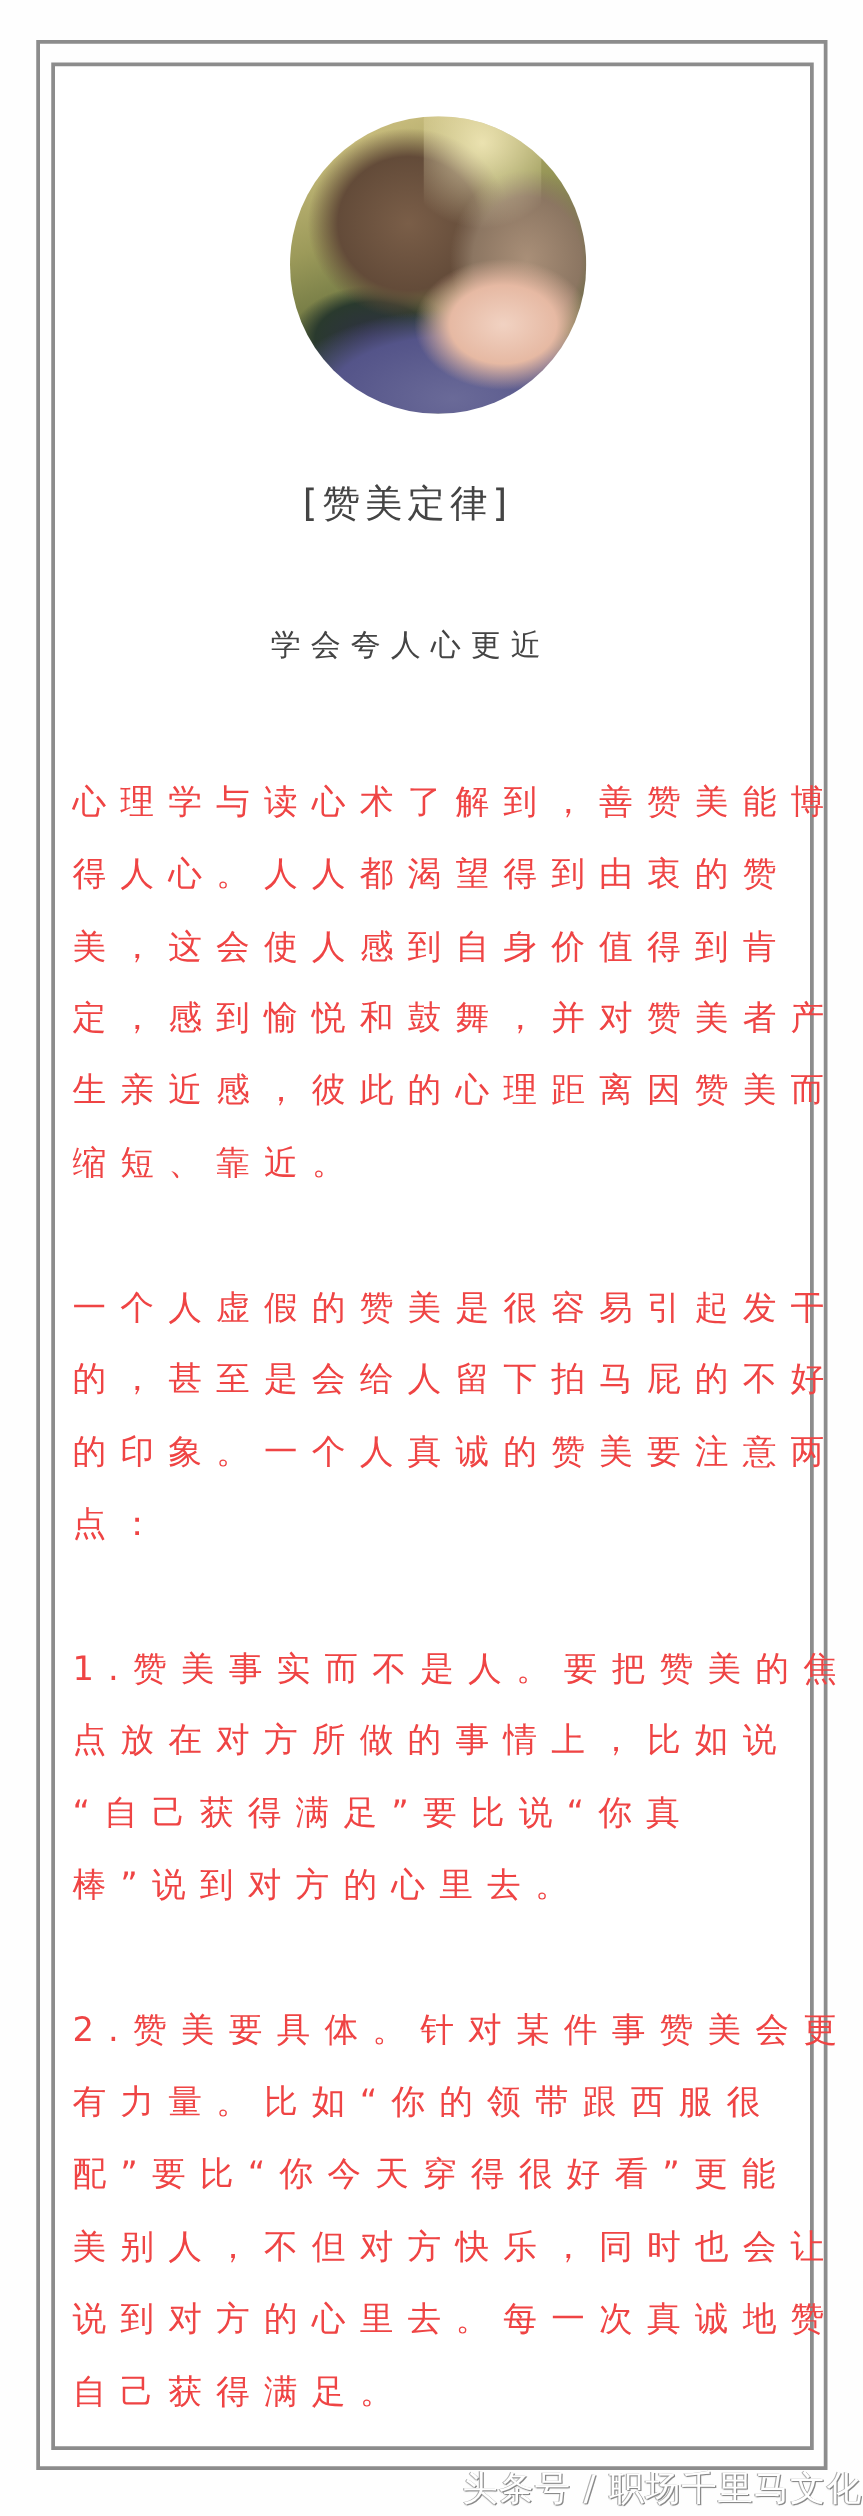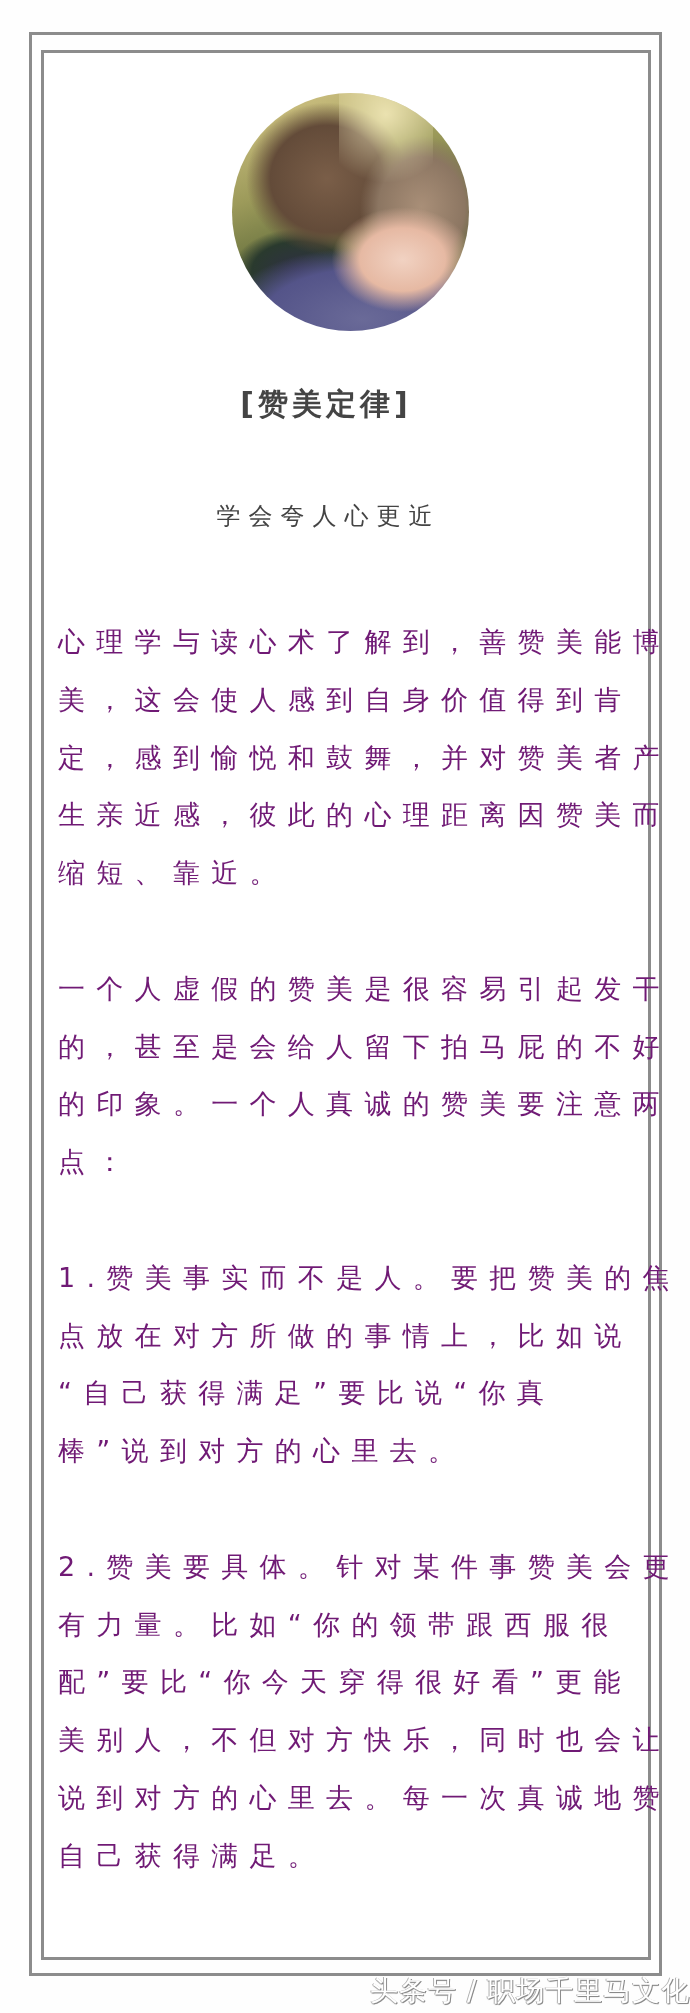--- a/index.html
+++ b/index.html
@@ -25,29 +25,29 @@
       radial-gradient(ellipse 60% 30% at 55% 95%, #6a6a98 0%, #545489 70%, rgba(0,0,0,0) 100%),
       radial-gradient(ellipse 28% 18% at 28% 75%, #2f2f46 0%, #2a3a2e 70%, rgba(0,0,0,0) 100%),
       linear-gradient(160deg, #d9c98a 0%, #9c9a5a 35%, #5f6b3a 60%, #4f5a33 100%);
   }
   .photo .glow {
     position:absolute; left:45%; top:0; width:40%; height:45%;
     background: radial-gradient(circle at 50% 20%, rgba(255,245,200,0.75), rgba(255,245,200,0) 70%);
   }
   .title {
     position:absolute; left:0; width:652px; top:386px; text-align:center;
-    font-size:30px; letter-spacing:4px; color:#444; line-height:36px;font-weight:bold;
+    font-size:30px; letter-spacing:4px; color:#444; line-height:36px;
   }
   .subtitle {
     position:absolute; left:0; width:657px; top:500px; text-align:center;
     font-size:24px; letter-spacing:8px; color:#444; line-height:32px;
   }
   .body-text {
     position:absolute; left:58px; top:613px; width:580px;
-    font-size:27px; line-height:57.8px; letter-spacing:11.3px; color:#701a75;
+    font-size:27px; line-height:57.8px; letter-spacing:11.3px; color:#ef4444;
   }
   .para { margin:0 0 57.8px 0; white-space:nowrap; }
   .line { display:block; height:57.8px; }
   .watermark {
     position:absolute; left:370px; top:1972px; font-size:28px; color:#ffffff;
     letter-spacing:1px; white-space:nowrap;
     text-shadow: 1px 1px 0 #8a8a8a, -1px 0 0 #b0b0b0, 0 1px 1px #999;
   }
 </style>
 </head>
@@ -59,20 +59,21 @@
 <div class="photo" title="Two children whispering, circular photo">
   <div class="glow"></div>
 </div>
 
 <div class="title">[赞美定律]</div>
 <div class="subtitle">学会夸人心更近</div>
 
 <div class="body-text">
   <div class="para">
     <span class="line">心理学与读心术了解到，善赞美能博</span>
+    <span class="line">得人心。人人都渴望得到由衷的赞</span>
     <span class="line">美，这会使人感到自身价值得到肯</span>
     <span class="line">定，感到愉悦和鼓舞，并对赞美者产</span>
     <span class="line">生亲近感，彼此的心理距离因赞美而</span>
     <span class="line">缩短、靠近。</span>
   </div>
   <div class="para">
     <span class="line">一个人虚假的赞美是很容易引起发干</span>
     <span class="line">的，甚至是会给人留下拍马屁的不好</span>
     <span class="line">的印象。一个人真诚的赞美要注意两</span>
     <span class="line">点：</span>

